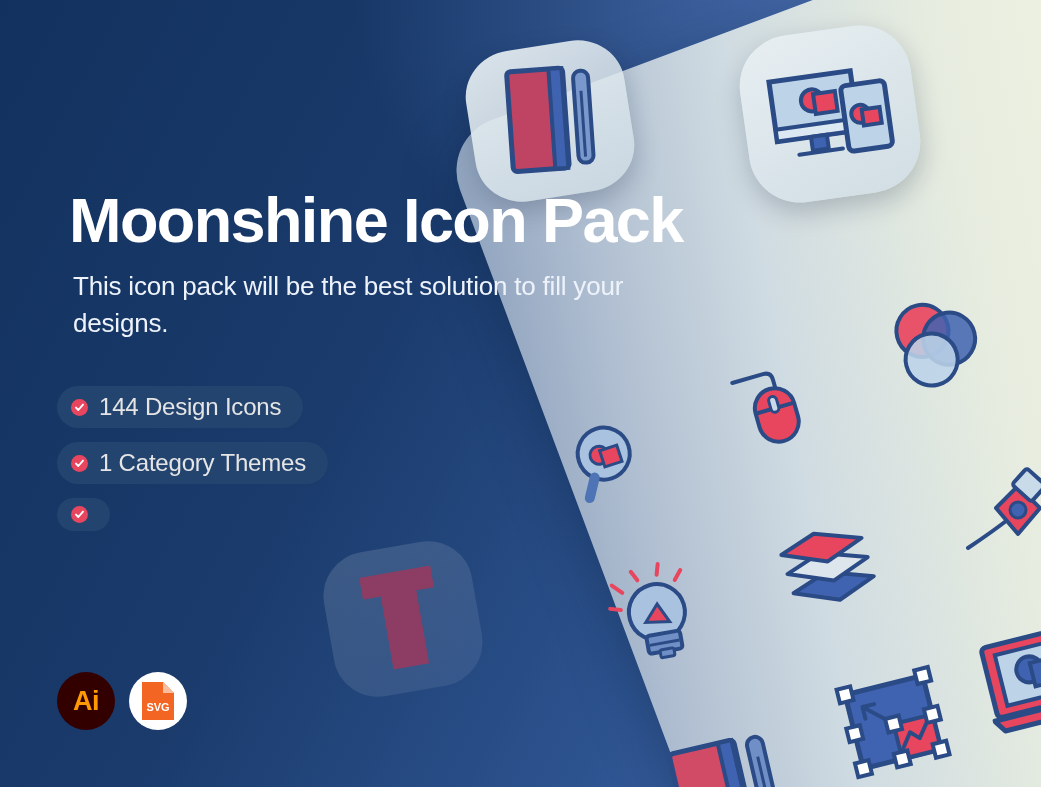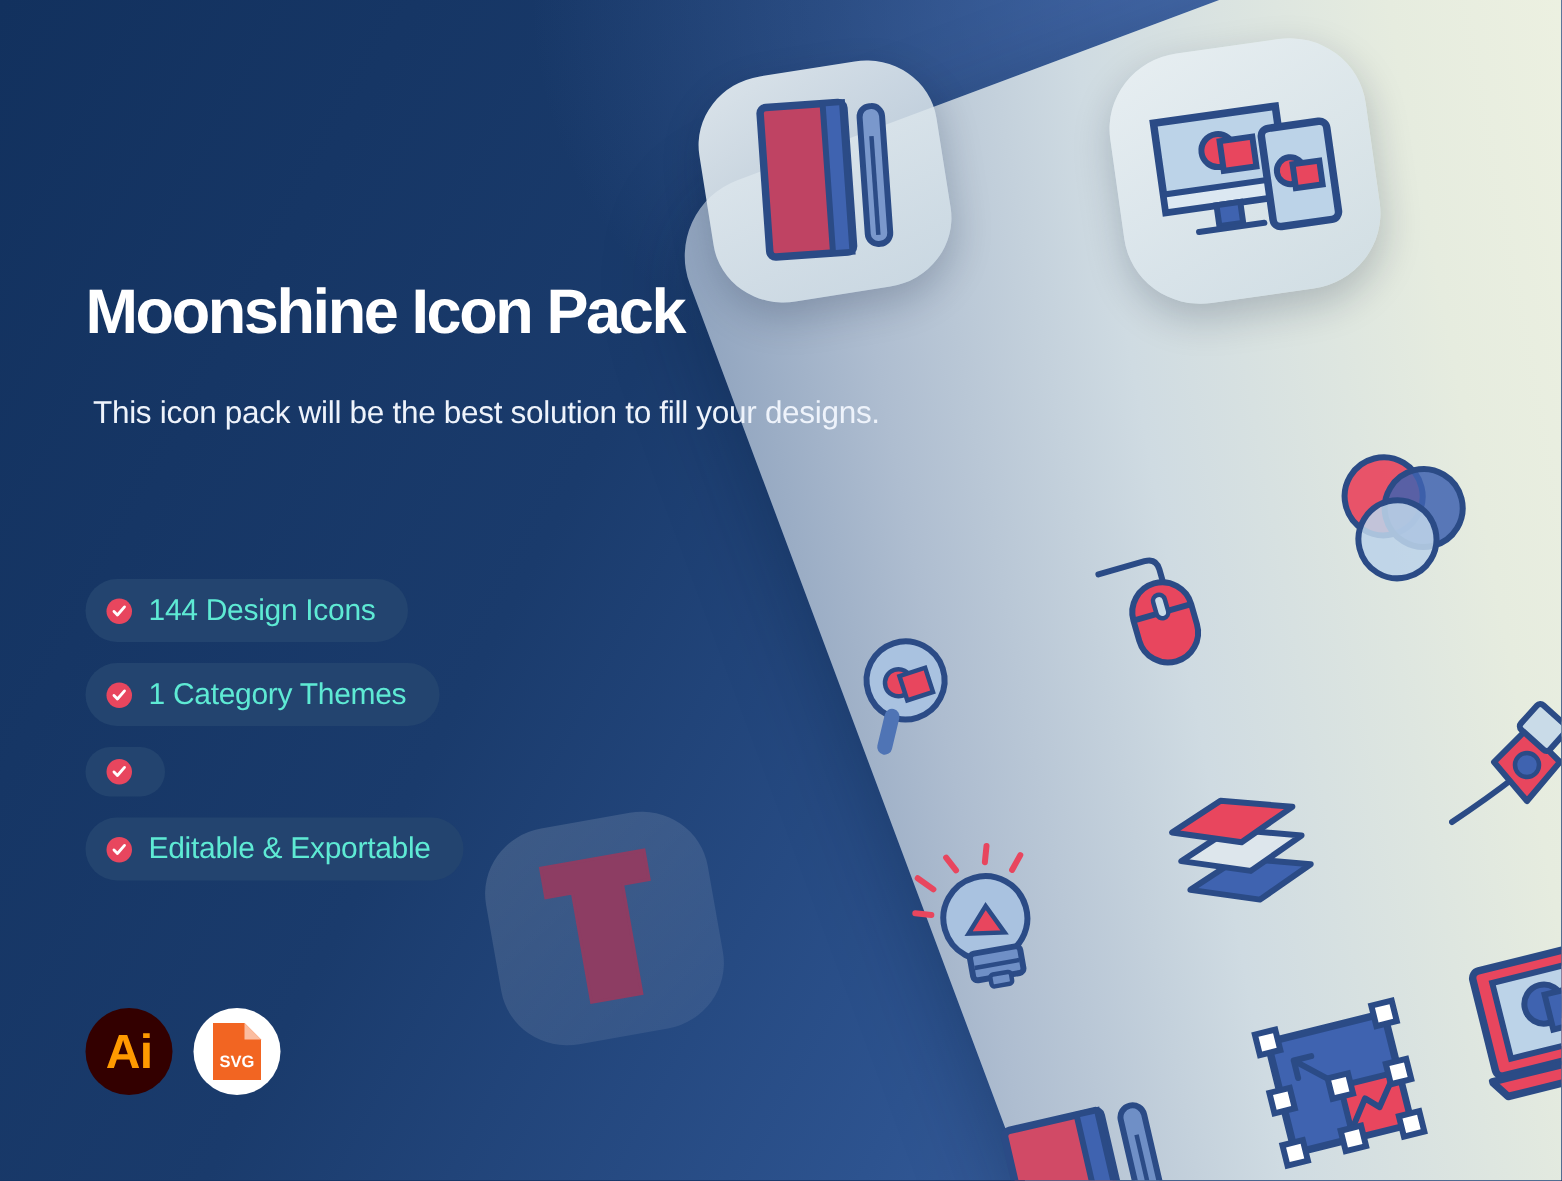--- a/index.html
+++ b/index.html
@@ -39,53 +39,53 @@
   }
   .card.ghost{
     background:linear-gradient(150deg,rgba(255,255,255,.14),rgba(255,255,255,.07));
     box-shadow:none;
   }
 
   
   .content{position:absolute;left:57px;top:0;width:640px;height:787px;}
   .title{
     position:absolute;left:0;top:170px;
-    margin:0;color:#ffffff;
-    font-size:42px;line-height:76px;font-weight:700;letter-spacing:-1.6px;
+    margin:12px;color:#ffffff;
+    font-size:63px;line-height:76px;font-weight:700;letter-spacing:-1.6px;
     white-space:nowrap;
   }
   .subtitle{
-    position:absolute;left:0;top:252px;width:600px;margin:5px;
-    color:#eef3fb;font-size:21px;line-height:37px;font-weight:400;letter-spacing:-.2px;
+    position:absolute;left:0;top:252px;width:600px;margin:16px;
+    color:#eef3fb;font-size:26px;line-height:37px;font-weight:400;letter-spacing:-.2px;
   }
 
   .features{position:absolute;left:0;top:386px;width:620px;}
   .pill{
     display:inline-flex;align-items:center;gap:11px;
     background:#23446f;
     border-radius:999px;
     padding:8px 22px 8px 14px;
     margin-bottom:14px;
   }
   .pill-row{display:block;}
   .check{
     flex:0 0 auto;width:17px;height:17px;border-radius:50%;
     background:#e8465e;display:inline-flex;align-items:center;justify-content:center;
   }
   .check svg{display:block;}
   .pill-label{
-    color:#5eead4;font-size:20px;line-height:26px;font-weight:400;letter-spacing:-.2px;
+    color:#e5e5e5;font-size:24px;line-height:26px;font-weight:400;letter-spacing:-.2px;
     white-space:nowrap;
   }
 
   
   .badges{position:absolute;left:0;top:672px;display:flex;gap:14px;align-items:center;}
   .badge{width:58px;height:58px;border-radius:50%;display:flex;align-items:center;justify-content:center;}
   .badge-ai{background:#330000;}
-  .badge-ai span{color:#ff9a00;font-size:32px;font-weight:700;letter-spacing:-.5px;line-height:1;}
+  .badge-ai span{color:#ff9a00;font-size:27px;font-weight:700;letter-spacing:-.5px;line-height:1;}
   .badge-svg{background:#ffffff;}
 </style>
 </head>
 <body>
 
 <div id="stage">
 
   <div class="panel"></div>
 
   <div class="ic" style="left:572px;top:420px;">
@@ -254,30 +254,20 @@
       <div class="pill-row">
         <div class="pill">
           <span class="check">
             <svg width="11" height="11" viewBox="0 0 11 11">
                 <path d="M2 5.6 L4.3 8 L9 2.6" fill="none" stroke="#fff" stroke-width="1.9" stroke-linecap="round" stroke-linejoin="round"></path>
               </svg>
           </span>
         </div>
       </div>
 
-      <div class="pill-row">
-        <div class="pill">
-          <span class="check">
-            <svg width="11" height="11" viewBox="0 0 11 11">
-                <path d="M2 5.6 L4.3 8 L9 2.6" fill="none" stroke="#fff" stroke-width="1.9" stroke-linecap="round" stroke-linejoin="round"></path>
-              </svg>
-          </span>
-          <span class="pill-label">Editable &amp; Exportable</span>
-        </div>
-      </div>
 
     </div>
 
     <div class="badges">
       <div class="badge badge-ai">
         <span>Ai</span>
       </div>
       <div class="badge badge-svg">
         <svg width="36" height="42" viewBox="0 0 36 42">
           <path d="M2 2 H23 L34 13 V40 H2 Z" fill="#f26522"></path>

